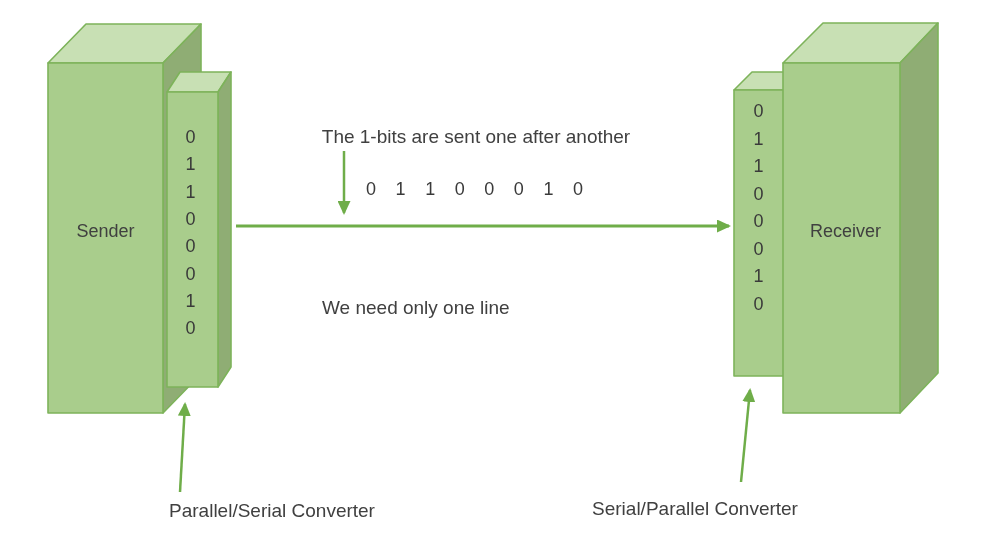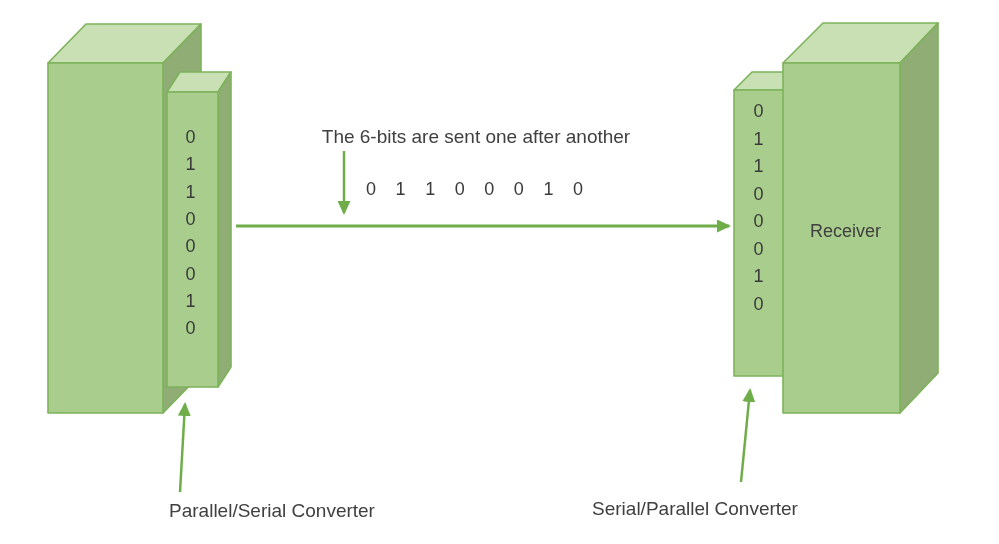--- a/index.html
+++ b/index.html
@@ -80,20 +80,21 @@
 
     <line class="arrow-line" x1="236" y1="226" x2="729" y2="226" stroke-width="3" marker-end="url(#ah)"></line>
 
     <line class="arrow-line" x1="344" y1="151" x2="344" y2="213" stroke-width="2.5" marker-end="url(#ah)"></line>
 
     <line class="arrow-line" x1="180" y1="492" x2="185" y2="404" stroke-width="2.5" marker-end="url(#ah)"></line>
 
     <line class="arrow-line" x1="741" y1="482" x2="750" y2="390" stroke-width="2.5" marker-end="url(#ah)"></line>
   </svg>
 
+  <div class="txt box-label" style="left:48px;top:221px;width:115px;">Sender</div>
   <div class="txt box-label" style="left:783px;top:221px;width:125px;">Receiver</div>
 
   <div class="bits-col sender-side">
     <div>0</div>
     <div>1</div>
     <div>1</div>
     <div>0</div>
     <div>0</div>
     <div>0</div>
     <div>1</div>
@@ -104,30 +105,31 @@
     <div>0</div>
     <div>1</div>
     <div>1</div>
     <div>0</div>
     <div>0</div>
     <div>0</div>
     <div>1</div>
     <div>0</div>
   </div>
 
-  <div class="txt note" style="left:318px;top:126px;width:316px;">The 6-bits are sent one after another</div>
+  <div class="txt note" style="left:318px;top:126px;width:316px;">The 1-bits are sent one after another</div>
 
   <div class="serial-bits">
     <span>0</span>
     <span>1</span>
     <span>1</span>
     <span>0</span>
     <span>0</span>
     <span>0</span>
     <span>1</span>
     <span>0</span>
   </div>
 
+  <div class="txt note" style="left:322px;top:297px;width:186px;">We need only one line</div>
 
   <div class="txt conv-label" style="left:592px;top:498px;width:206px;">Serial/Parallel Converter</div>
   <div class="txt conv-label" style="left:168px;top:500px;width:208px;">Parallel/Serial Converter</div>
 
 </div>
 
 </body></html>

